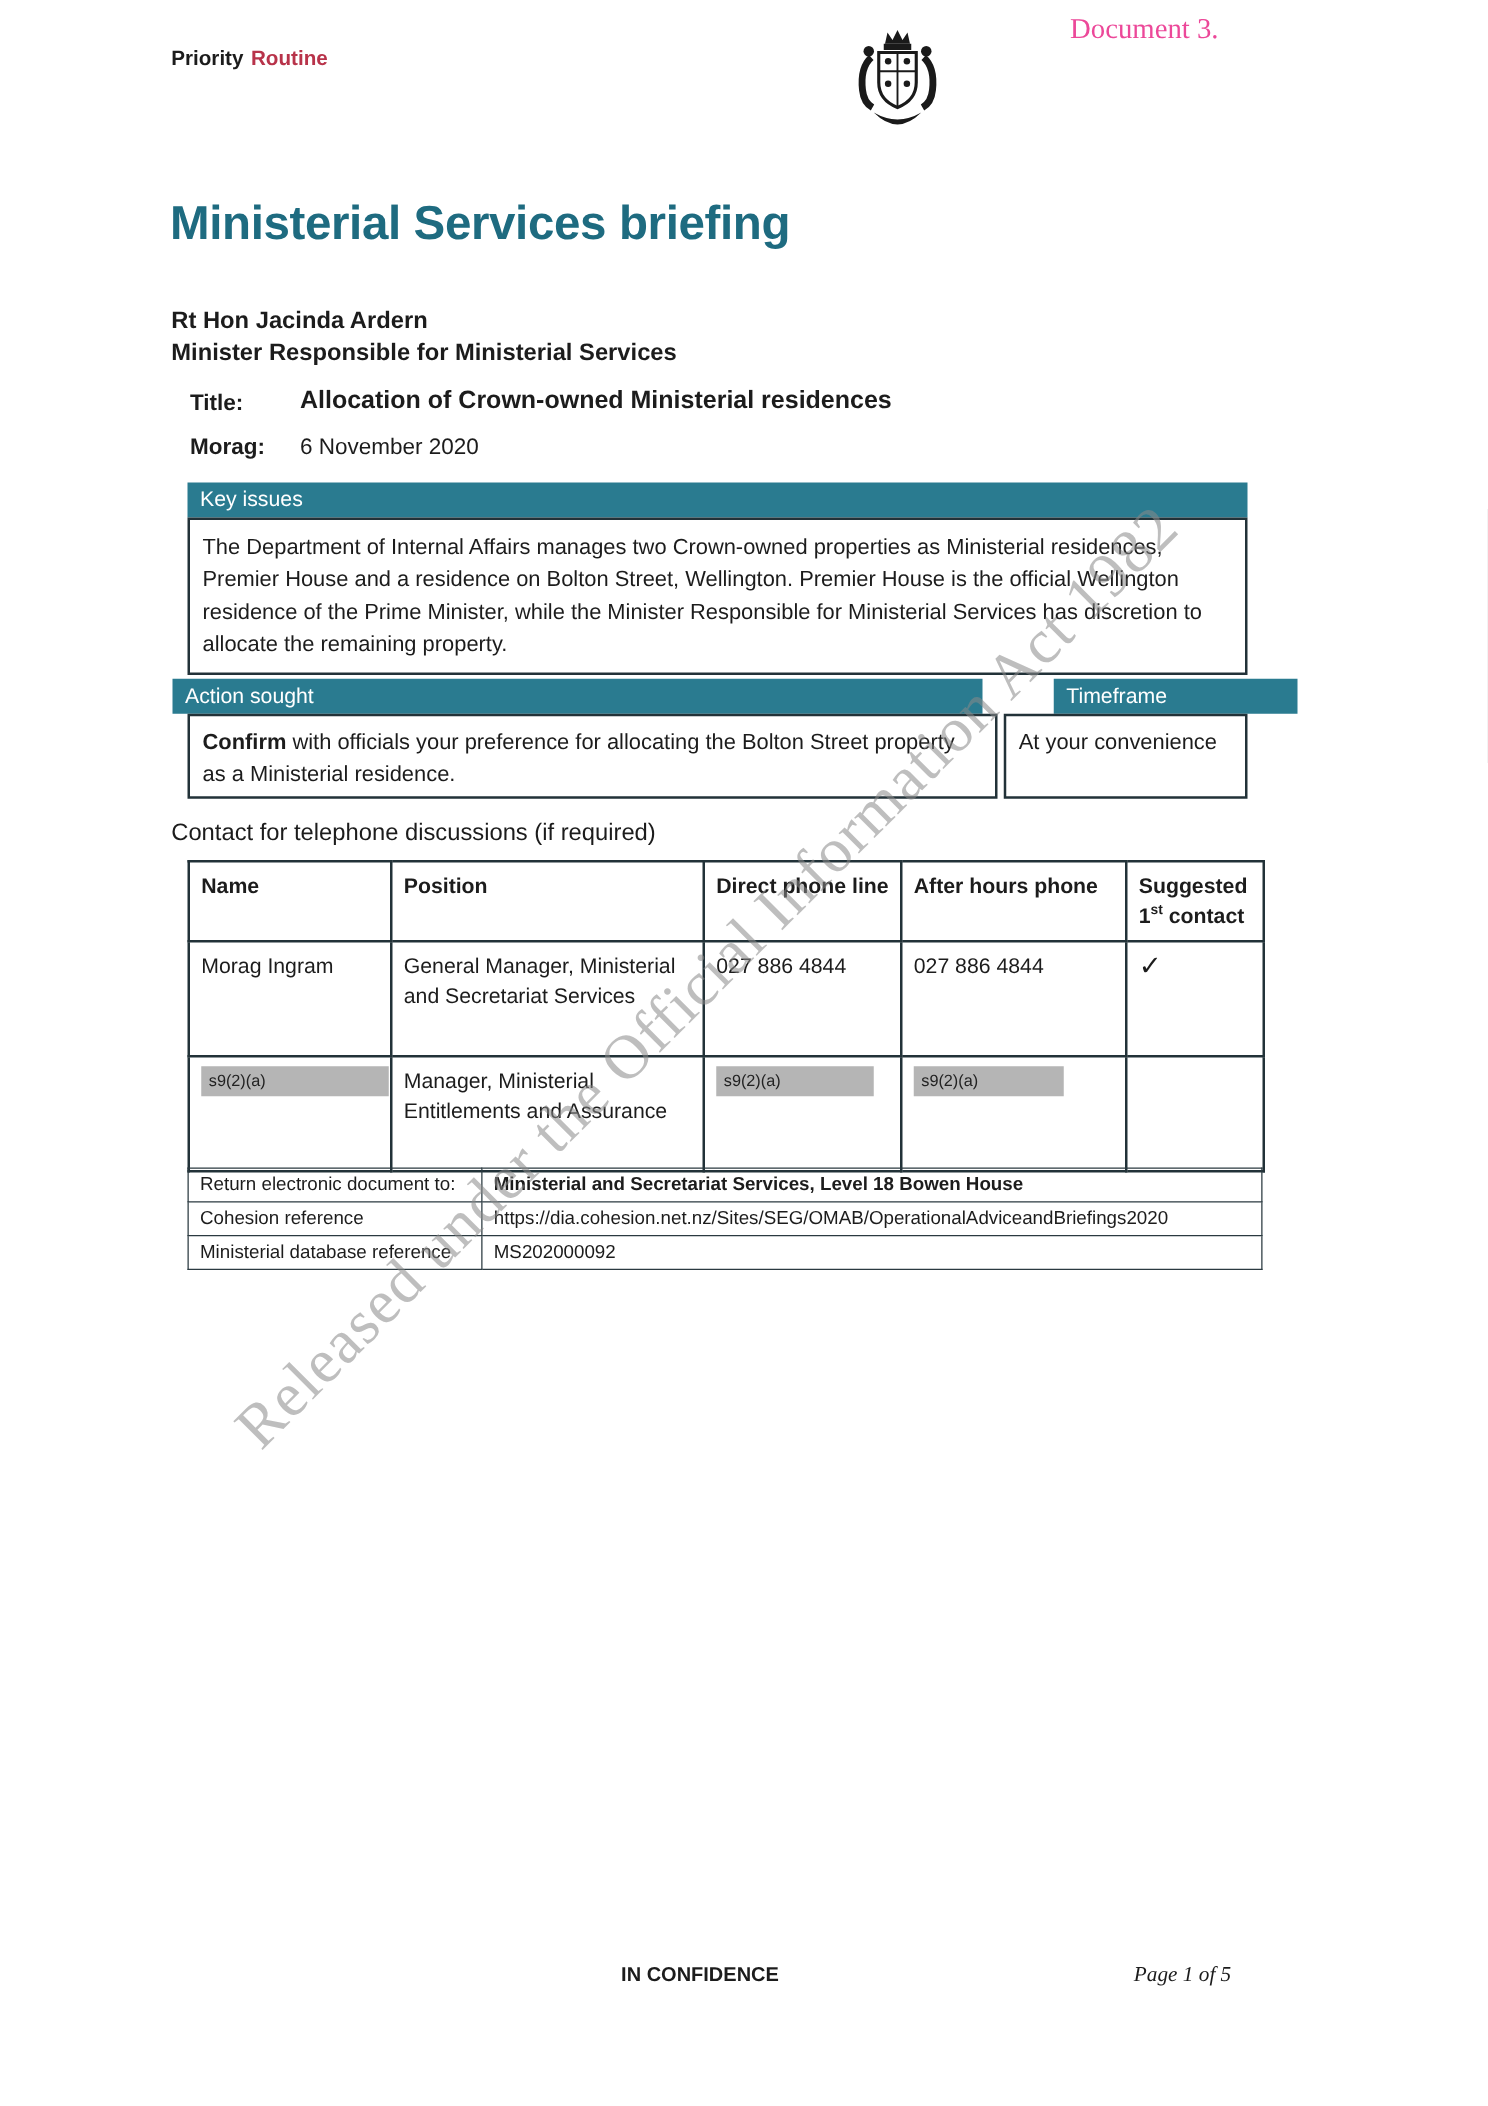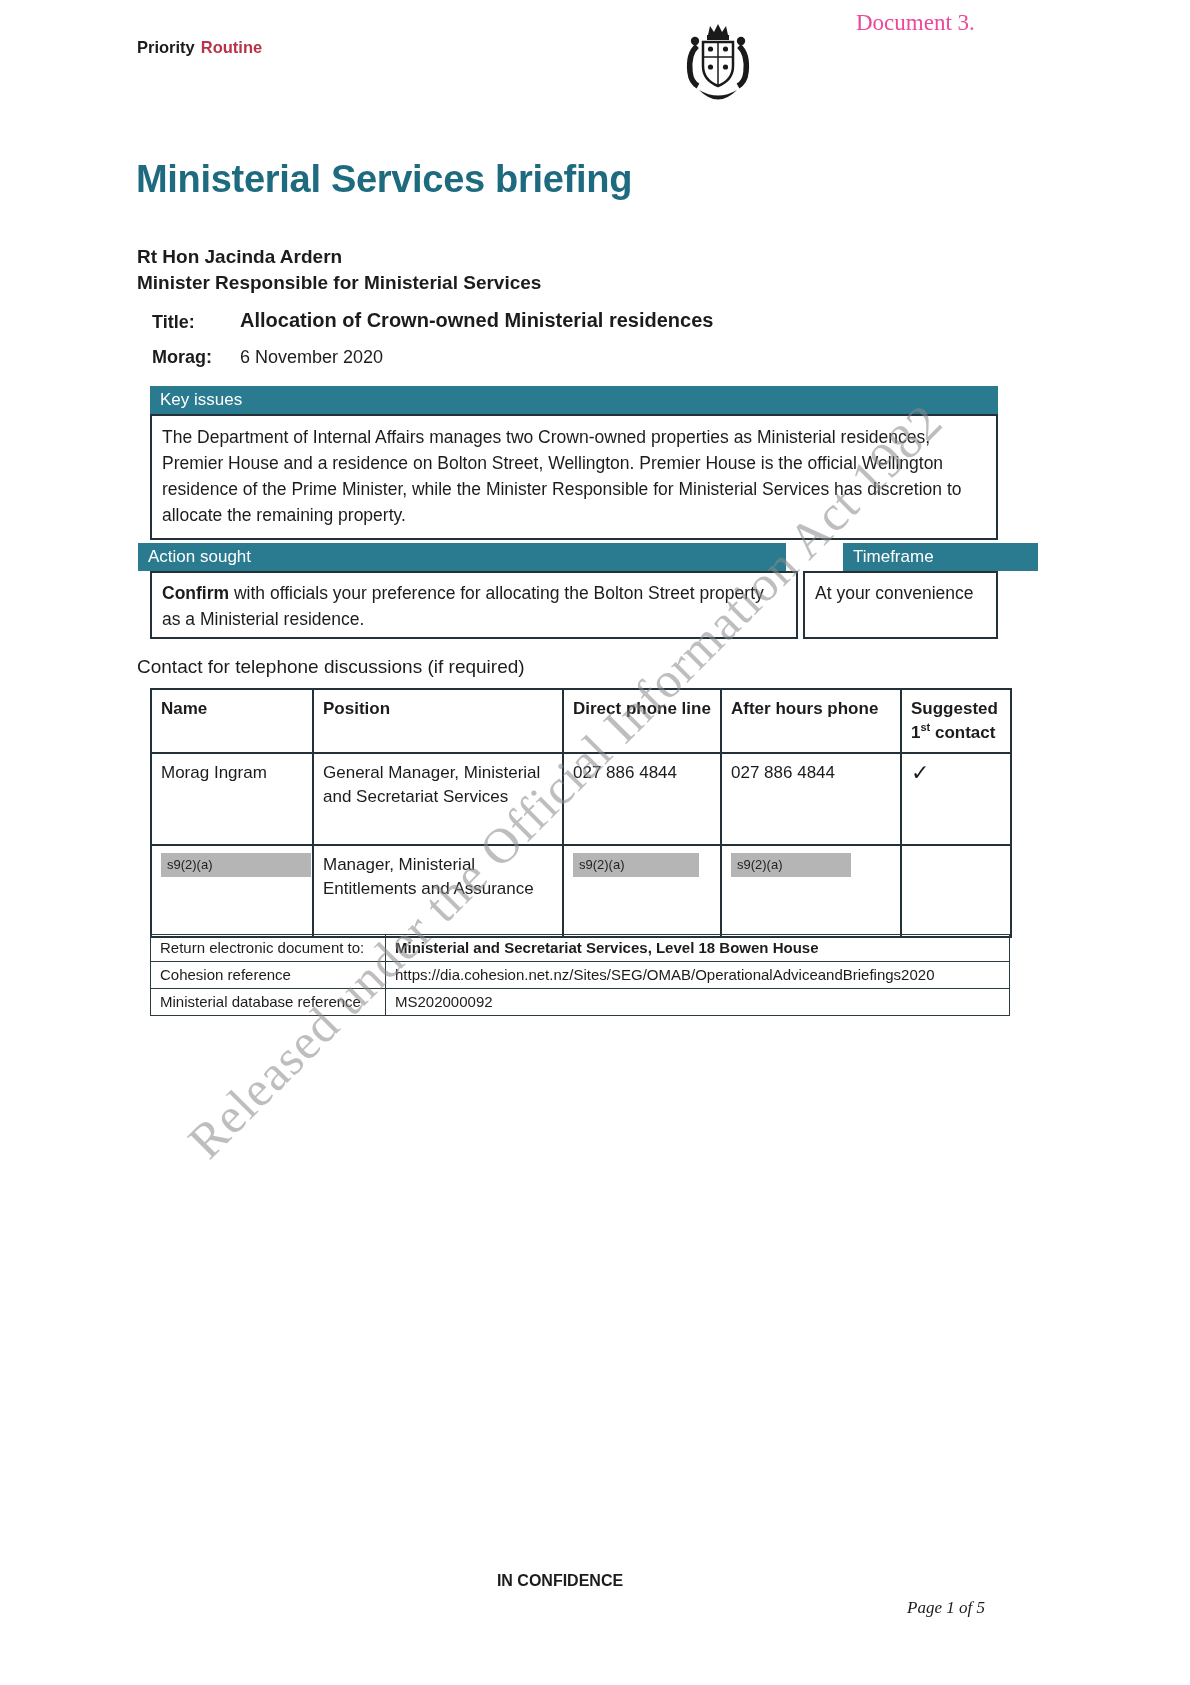--- a/index.html
+++ b/index.html
@@ -96,21 +96,21 @@
   .watermark {
     left:-65px; top:752px; width:1260px; text-align:center;
     transform:rotate(-45deg); transform-origin:center;
     font-family:"Liberation Serif", serif; font-size:50px; letter-spacing:1px;
     color:#8a8a8a; opacity:0.55; white-space:nowrap;
     pointer-events:none; z-index:6;
   }
 
   
   .footer-classification { left:137px; top:1572px; width:846px; text-align:center; font-size:16px; font-weight:bold; }
-  .footer-page { left:840px; top:1570px; width:145px; text-align:right; font-size:17px; font-style:italic; font-family:"Liberation Serif", serif;margin-top:28px; }
+  .footer-page { left:840px; top:1570px; width:145px; text-align:right; font-size:17px; font-style:italic; font-family:"Liberation Serif", serif; }
 </style>
 </head>
 <body>
 
 <div class="page">
 
   <div class="abs doc-number serif">Document 3.</div>
 
   <div class="abs priority">
     <span>Priority</span><span class="priority-value">Routine</span>

